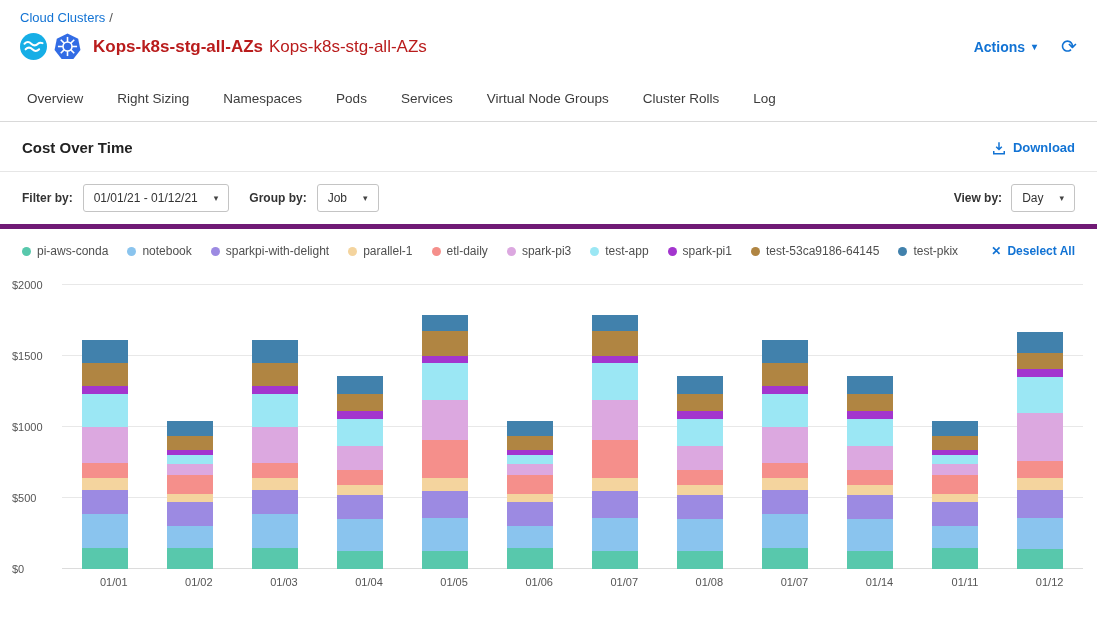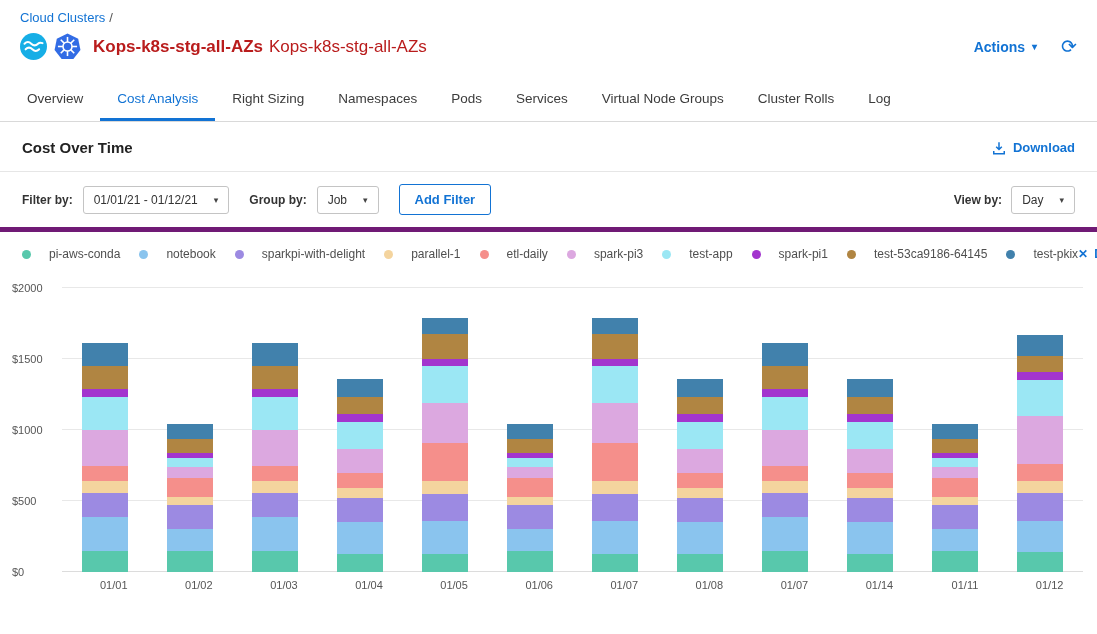--- a/index.html
+++ b/index.html
@@ -46,21 +46,21 @@
             padding: 6px 10px; display: flex; align-items: center; gap: 16px; color: #333; }
   .select .caret { font-size: 9px; color: #444; }
   .add-filter { border: 1px solid #1273d4; color: #1273d4; background: #fff; cursor: pointer;
                 border-radius: 3px; padding: 7px 15px; font-size: 13px; font-weight: bold;
                 margin-left: 10px; font-family: "Liberation Sans", sans-serif; }
   .view-by { margin-left: auto; display: flex; align-items: center; gap: 9px; }
 
   .legend-row { display: flex; align-items: center; padding: 15px 22px 13px;
                 font-size: 12px; color: #4f4f4f; }
   .legend-items { display: flex; align-items: center; gap: 19px; flex-wrap: nowrap; }
-  .legend-item { display: flex; align-items: center; gap: 18px; cursor: pointer; white-space: nowrap; }
+  .legend-item { display: flex; align-items: center; gap: 6px; cursor: pointer; white-space: nowrap; }
   .legend-dot { width: 9px; height: 9px; border-radius: 50%; flex: 0 0 auto; }
   .deselect-all { margin-left: auto; color: #1273d4; font-weight: bold; cursor: pointer;
                   display: flex; align-items: center; gap: 6px; white-space: nowrap; }
 
   .chart-wrap { padding: 14px 10px 0 10px; }
   .plot-area { position: relative; height: 284px; margin-left: 52px; margin-right: 4px; }
   .gridline { position: absolute; left: 0; right: 0; height: 1px; background: #e8e8e8; }
   .gridline.zero { background: #dcdcdc; }
   .ytick { position: absolute; left: -50px; width: 44px; font-size: 11px; color: #555;
            transform: translateY(6px); }
@@ -107,21 +107,20 @@
     <button class="actions-btn">
       <span>Actions</span>
       <span class="caret">▾</span>
     </button>
     <span class="refresh-btn">⟳</span>
   </div>
 </div>
 
 <nav class="tab-bar">
     <div class="tab">Overview</div>
-    <div class="tab active">Cost Analysis</div>
     <div class="tab">Right Sizing</div>
     <div class="tab">Namespaces</div>
     <div class="tab">Pods</div>
     <div class="tab">Services</div>
     <div class="tab">Virtual Node Groups</div>
     <div class="tab">Cluster Rolls</div>
     <div class="tab">Log</div>
   </nav>
 
 <div class="section-header">
@@ -139,21 +138,20 @@
   <span class="flabel">Filter by:</span>
   <div class="select">
     <span>01/01/21 - 01/12/21</span>
     <span class="caret">▾</span>
   </div>
   <span class="flabel" style="margin-left:10px">Group by:</span>
   <div class="select">
     <span>Job</span>
     <span class="caret">▾</span>
   </div>
-  <button class="add-filter">Add Filter</button>
   <div class="view-by">
     <span class="flabel">View by:</span>
     <div class="select">
       <span>Day</span>
       <span class="caret">▾</span>
     </div>
   </div>
 </div>
 
 <div class="legend-row">

